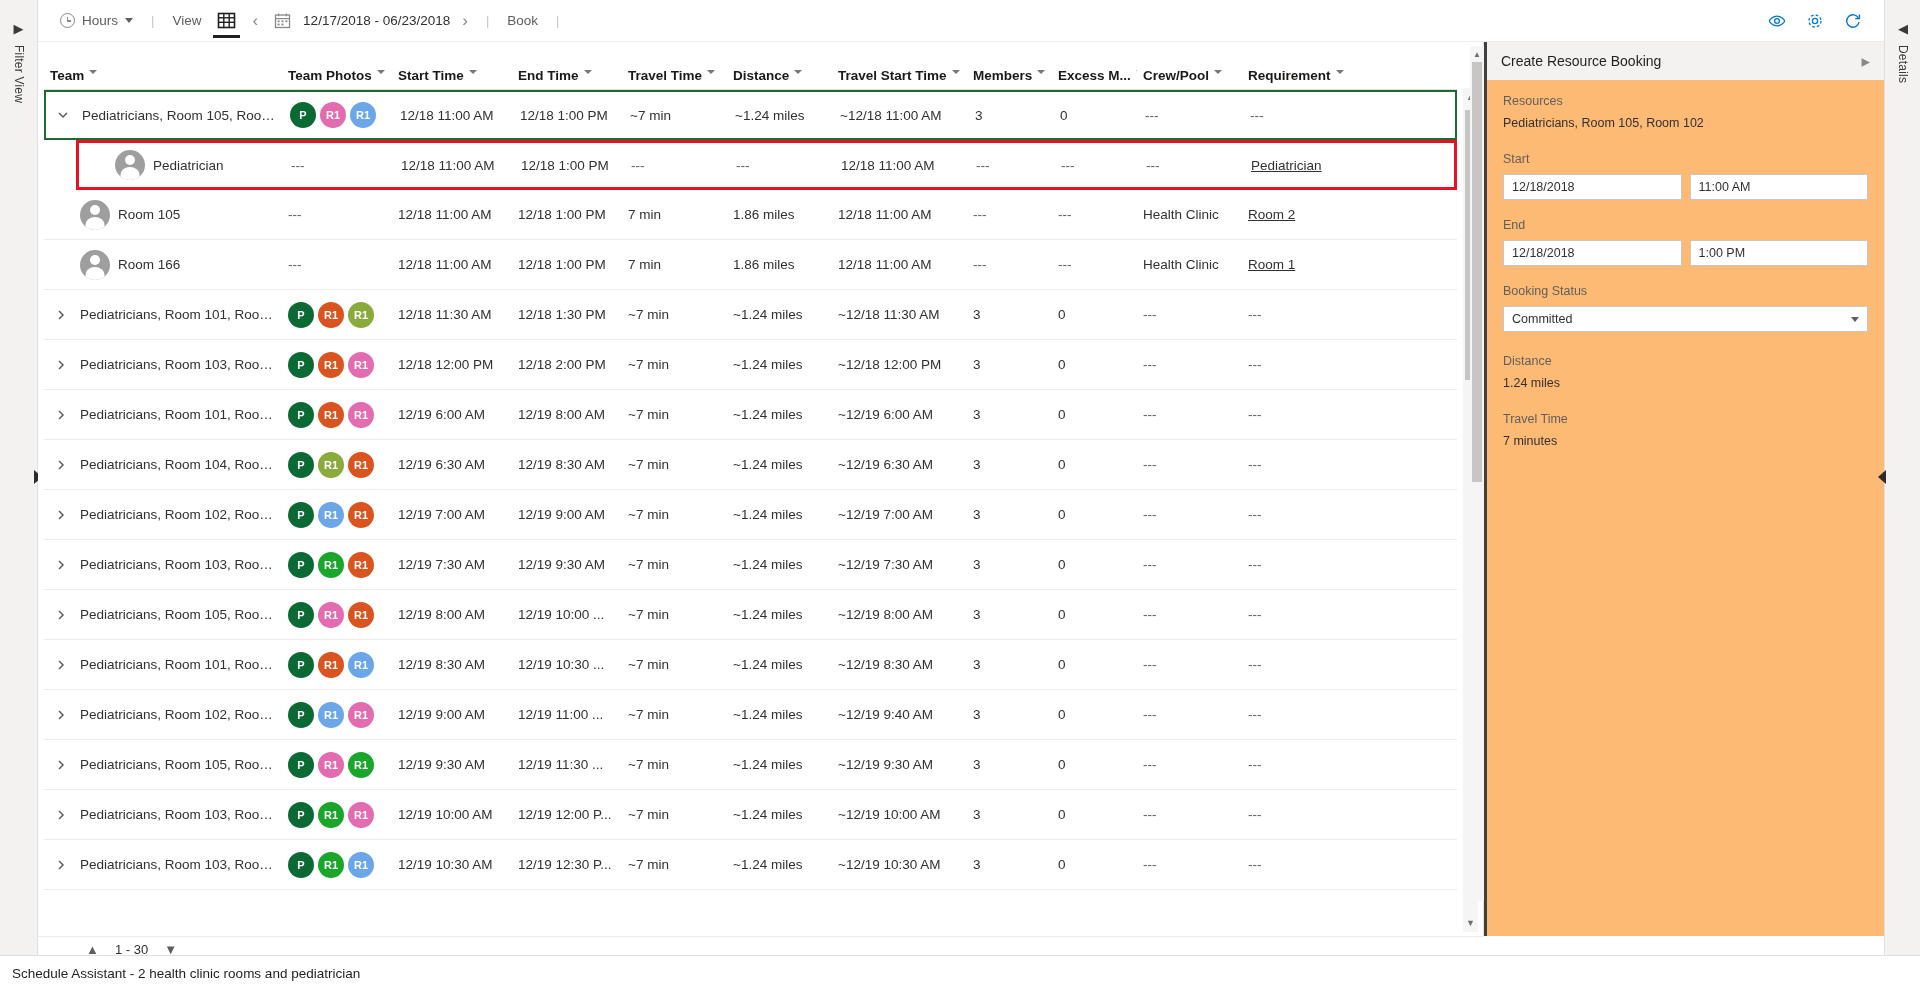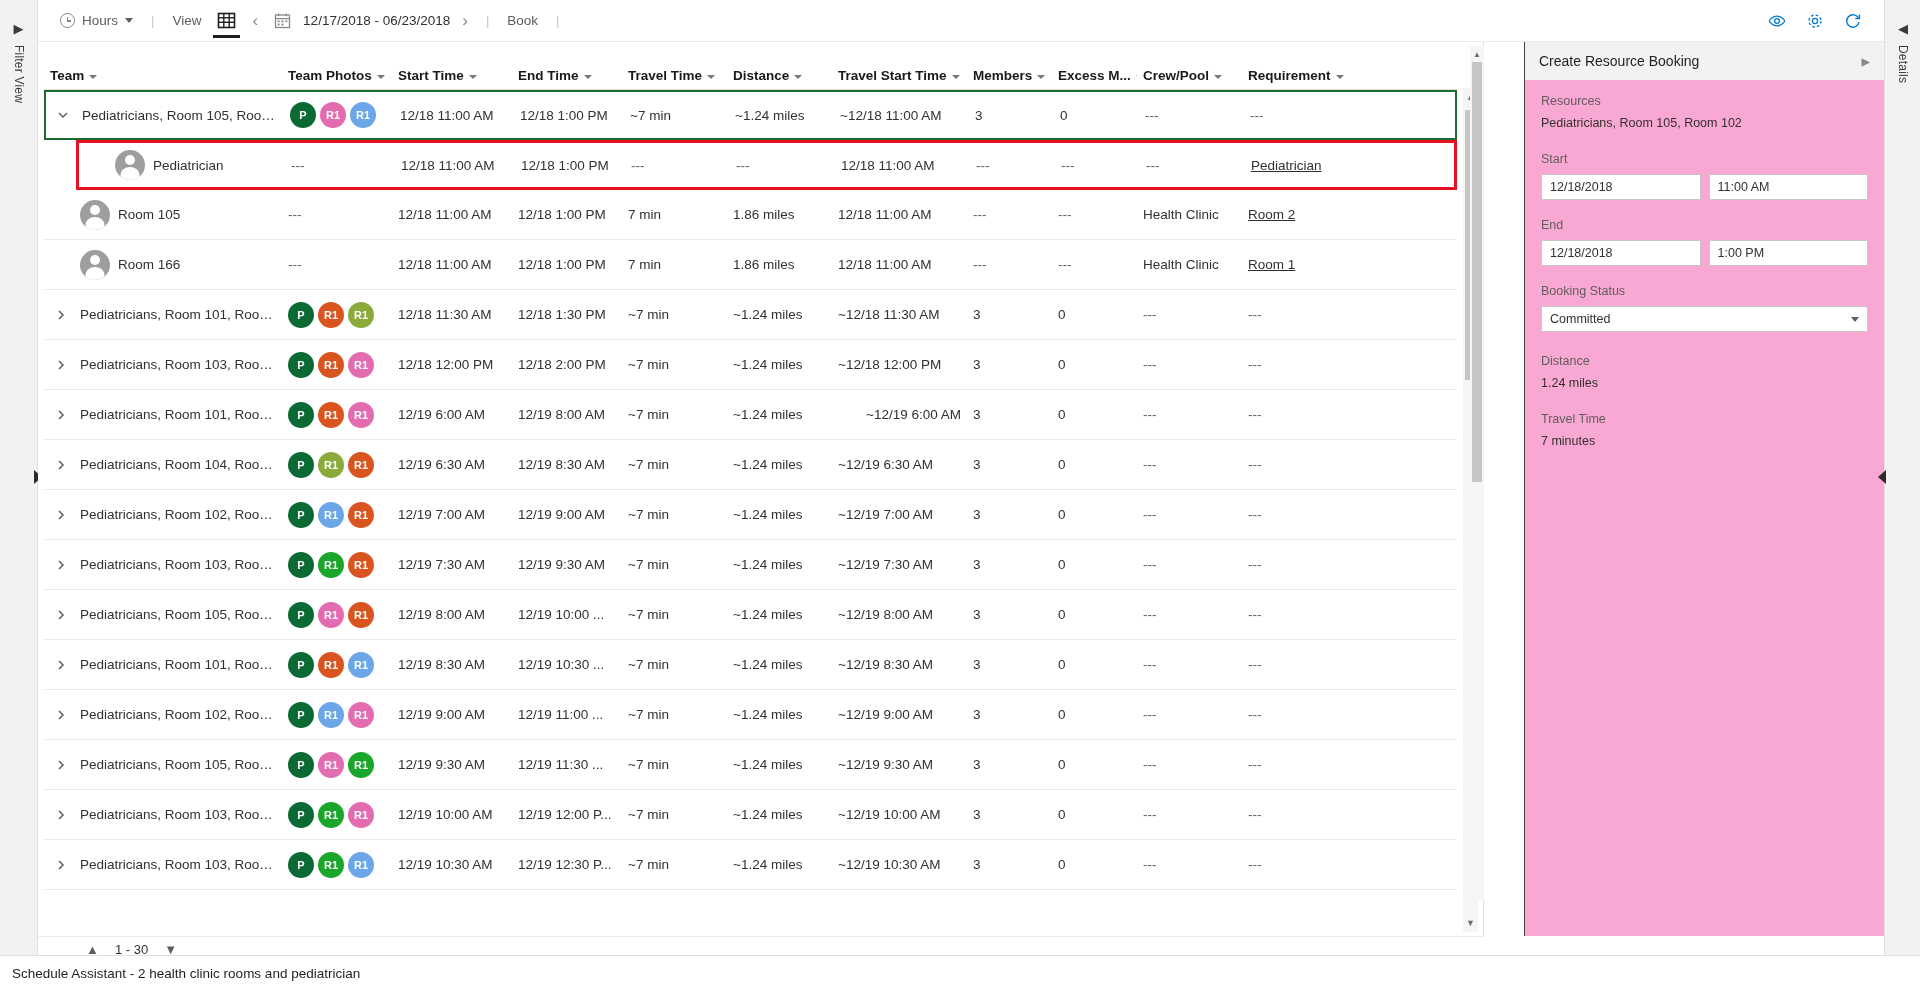--- a/index.html
+++ b/index.html
@@ -115,21 +115,21 @@
     border-right: 1px solid #e1dfdd;
   }
   .grid-head {
     position: absolute; left: 6px; right: 26px; top: 12px; height: 36px;
     display: flex; align-items: flex-end; padding-bottom: 6px;
     border-bottom: 1px solid #e1dfdd;
     background: #fff;
   }
   .hcell {
     font-size: 13.5px; font-weight: bold; color: #1b1a19;
-    display: flex; align-items: center; gap: 5px; cursor: pointer;
+    display: flex; gap: 5px; cursor: pointer;
     white-space: nowrap; overflow: hidden;
   }
   .hcaret {
     width: 0; height: 0; border-left: 4px solid transparent;
     border-right: 4px solid transparent; border-top: 4.5px solid #797775;
     display: inline-block; margin-top: 2px; flex: none;
   }
   .grid-body {
     position: absolute; left: 6px; right: 26px; top: 48px; bottom: 0;
     overflow: hidden;
@@ -200,22 +200,22 @@
   .pager {
     position: absolute; left: 38px; bottom: 29px; width: 1446px; height: 26px;
     display: flex; align-items: center; gap: 16px; padding-left: 48px;
     background: #fff; font-size: 13px; color: #323130;
     border-top: 1px solid #edebe9;
   }
   .pg-arrow { color: #605e5c; cursor: pointer; font-size: 13px; }
 
   
   .details {
-    position: absolute; right: 36px; top: 42px; width: 360px; bottom: 55px;
-    background: #f9a8d4; border-left: 1px solid #404040;
+    position: absolute; right: 36px; top: 42px; width: 400px; bottom: 55px;
+    background: #fdba74; border-left: 3px solid #404040;
   }
   .details-header {
     height: 38px; display: flex; align-items: center; justify-content: space-between;
     padding: 0 14px; background: #f3f2f1;
     font-size: 14px; color: #201f1e;
   }
   .details-body { padding: 14px 16px 0 16px; height: calc(100% - 38px - 56px); overflow: hidden; }
   .dlabel { font-size: 12.5px; color: #605e5c; margin-bottom: 8px; }
   .dvalue { font-size: 12.5px; color: #323130; margin-bottom: 22px; }
   .dfield-row { display: flex; gap: 8px; margin-bottom: 18px; }
@@ -535,21 +535,21 @@
             <div class="photos">
               <span class="avatar-circle" style="background: rgb(11, 106, 52);">P</span>
               <span class="avatar-circle" style="background: rgb(217, 84, 30);">R1</span>
               <span class="avatar-circle" style="background: rgb(227, 108, 176);">R1</span>
             </div>
           </div>
           <div class="cell" style="width: 120px; flex: 0 0 120px;"><span>12/19 6:00 AM</span></div>
           <div class="cell" style="width: 110px; flex: 0 0 110px;"><span>12/19 8:00 AM</span></div>
           <div class="cell" style="width: 105px; flex: 0 0 105px;"><span>~7 min</span></div>
           <div class="cell" style="width: 105px; flex: 0 0 105px;"><span>~1.24 miles</span></div>
-          <div class="cell" style="width: 135px; flex: 0 0 135px; text-align: right;"><span>~12/19 6:00 AM</span></div>
+          <div class="cell" style="width: 135px; flex: 0 0 135px;"><span>~12/19 6:00 AM</span></div>
           <div class="cell" style="width: 85px; flex: 0 0 85px;"><span>3</span></div>
           <div class="cell" style="width: 85px; flex: 0 0 85px;"><span>0</span></div>
           <div class="cell" style="width: 105px; flex: 0 0 105px;"><span class="muted">---</span></div>
           <div class="cell" style="width: 120px; flex: 0 0 120px;"><span class="muted">---</span></div>
         </div>
         <div class="row">
           <div class="cell" style="width: 238px; flex: 0 0 238px; display: flex; align-items: center; gap: 8px;">
             <span class="twisty">
               <svg width="14" height="14" viewBox="0 0 14 14">
                 <path d="M5 3l4 4-4 4" fill="none" stroke="#605e5c" stroke-width="1.5"></path>
@@ -691,21 +691,21 @@
             <div class="photos">
               <span class="avatar-circle" style="background: rgb(11, 106, 52);">P</span>
               <span class="avatar-circle" style="background: rgb(107, 166, 232);">R1</span>
               <span class="avatar-circle" style="background: rgb(227, 108, 176);">R1</span>
             </div>
           </div>
           <div class="cell" style="width: 120px; flex: 0 0 120px;"><span>12/19 9:00 AM</span></div>
           <div class="cell" style="width: 110px; flex: 0 0 110px;"><span>12/19 11:00 ...</span></div>
           <div class="cell" style="width: 105px; flex: 0 0 105px;"><span>~7 min</span></div>
           <div class="cell" style="width: 105px; flex: 0 0 105px;"><span>~1.24 miles</span></div>
-          <div class="cell" style="width: 135px; flex: 0 0 135px;"><span>~12/19 9:00 AM</span></div>
+          <div class="cell" style="width: 135px; flex: 0 0 135px;"><span>~12/19 9:40 AM</span></div>
           <div class="cell" style="width: 85px; flex: 0 0 85px;"><span>3</span></div>
           <div class="cell" style="width: 85px; flex: 0 0 85px;"><span>0</span></div>
           <div class="cell" style="width: 105px; flex: 0 0 105px;"><span class="muted">---</span></div>
           <div class="cell" style="width: 120px; flex: 0 0 120px;"><span class="muted">---</span></div>
         </div>
         <div class="row">
           <div class="cell" style="width: 238px; flex: 0 0 238px; display: flex; align-items: center; gap: 8px;">
             <span class="twisty">
               <svg width="14" height="14" viewBox="0 0 14 14">
                 <path d="M5 3l4 4-4 4" fill="none" stroke="#605e5c" stroke-width="1.5"></path>

